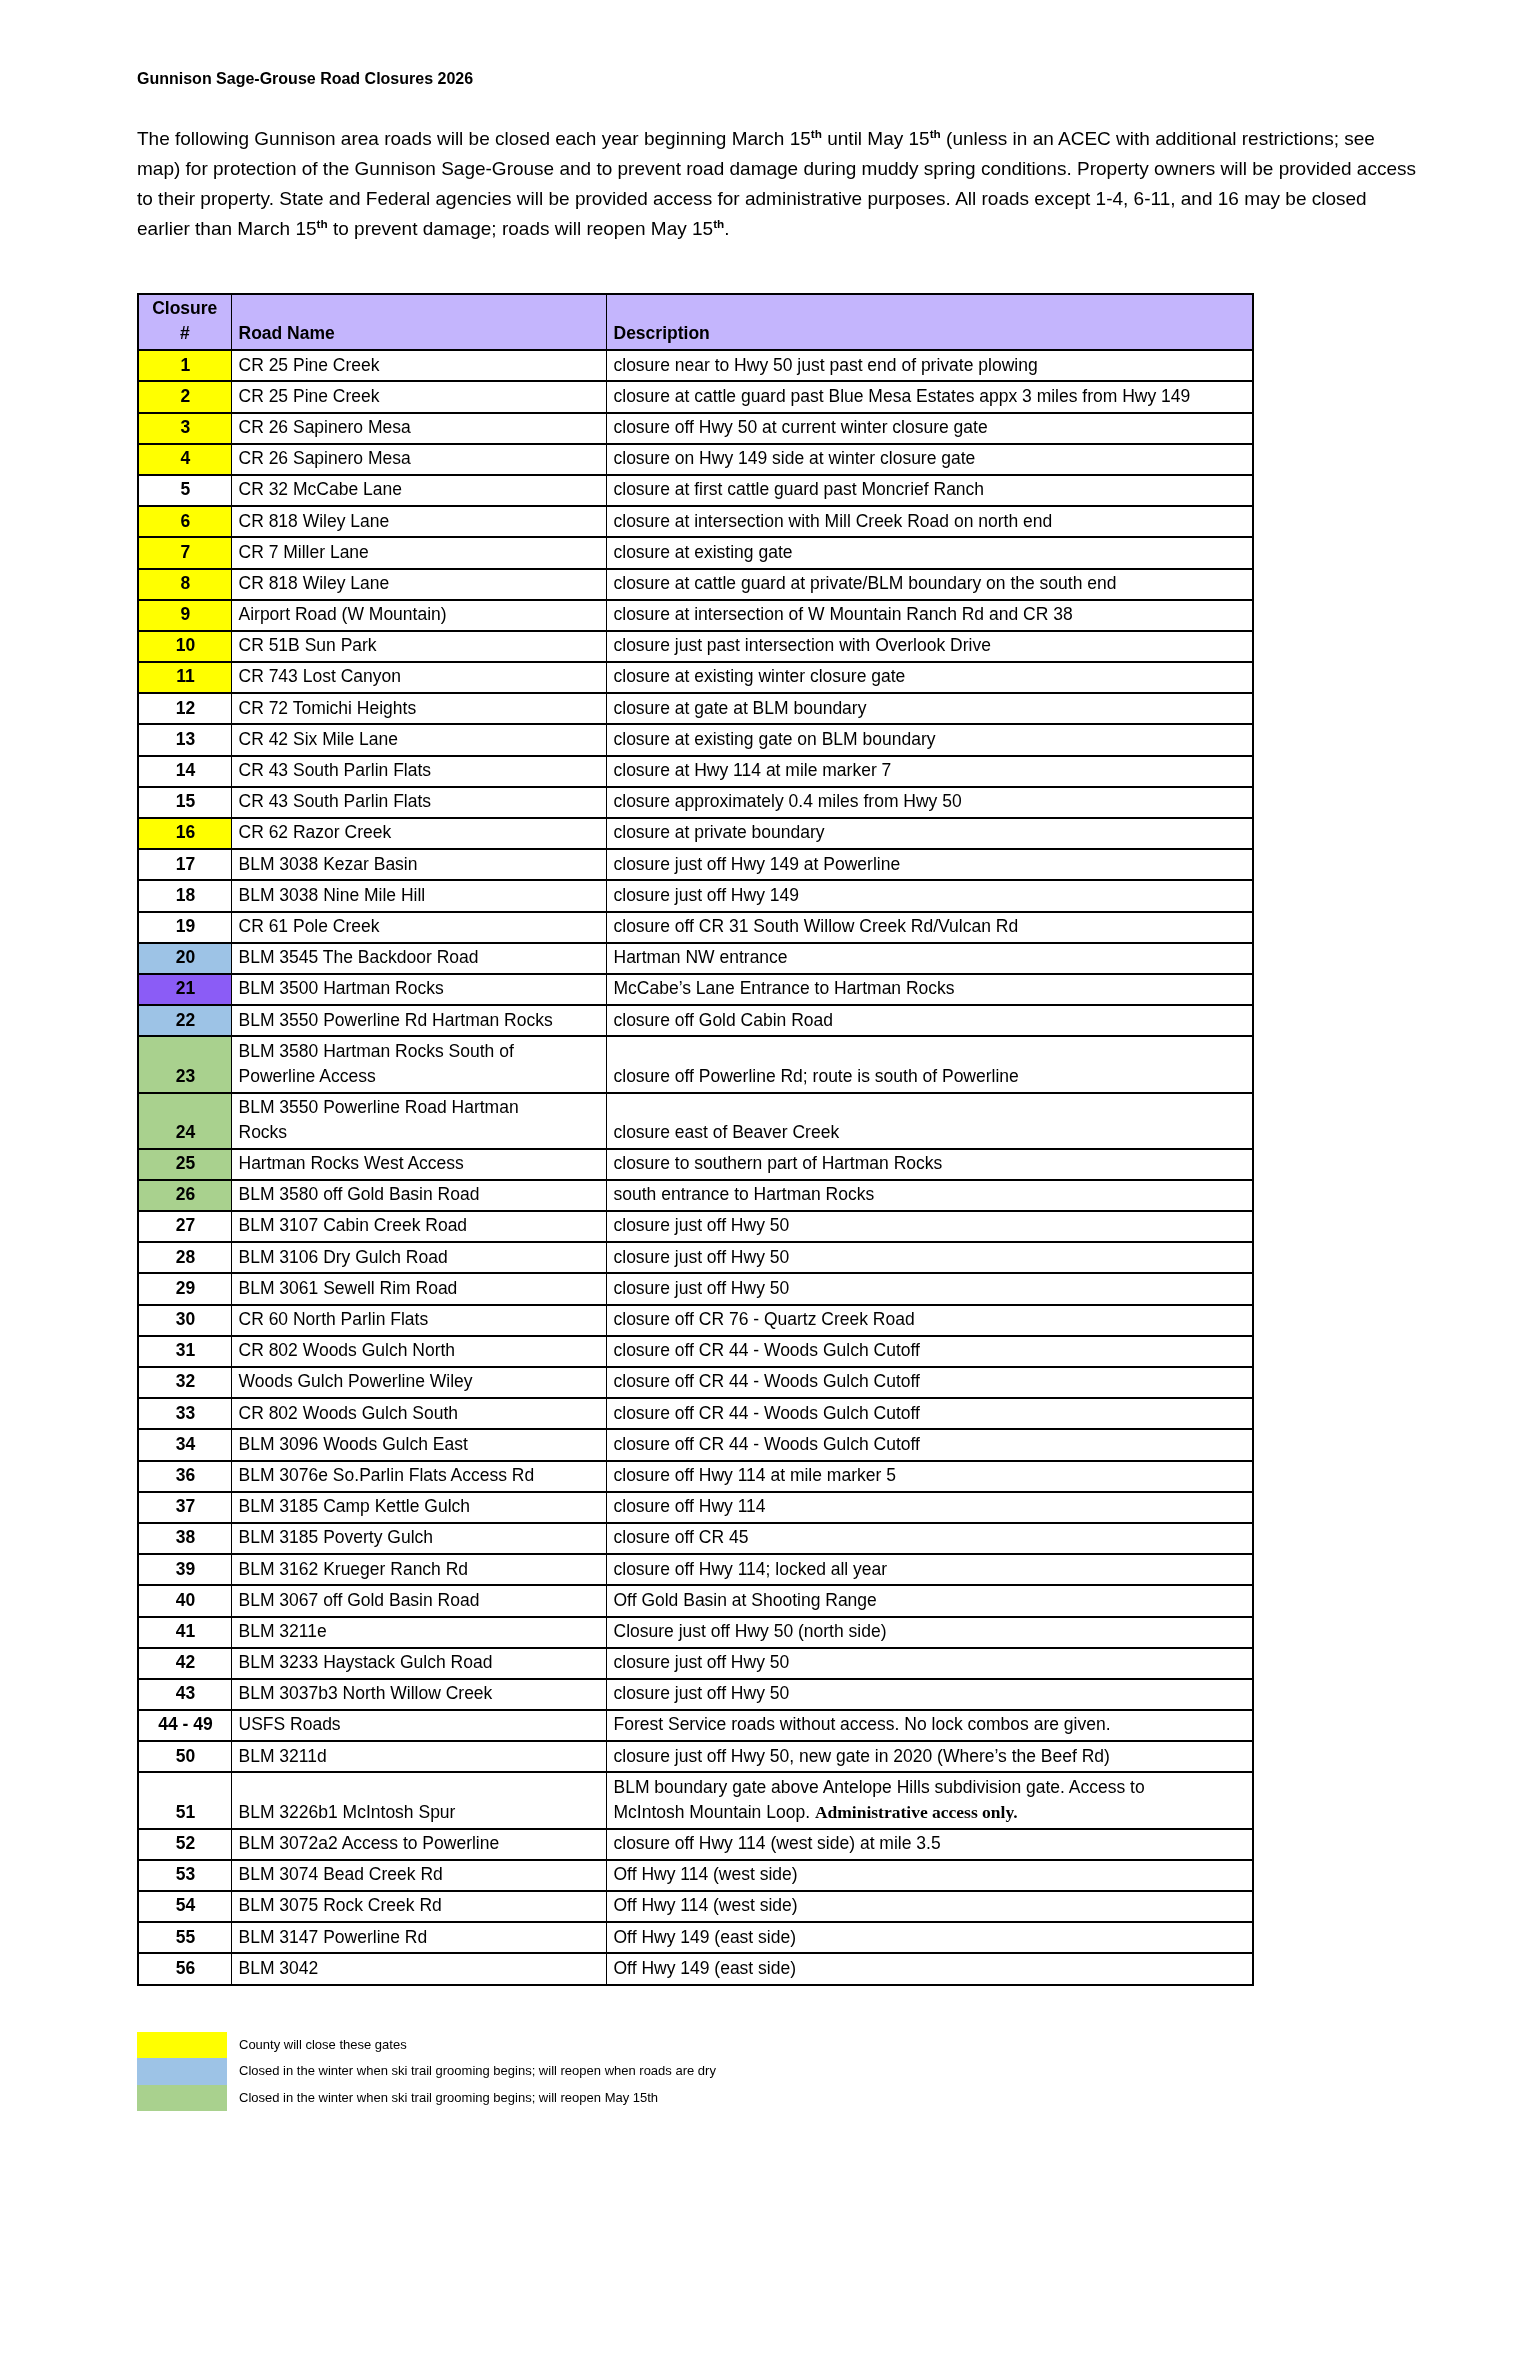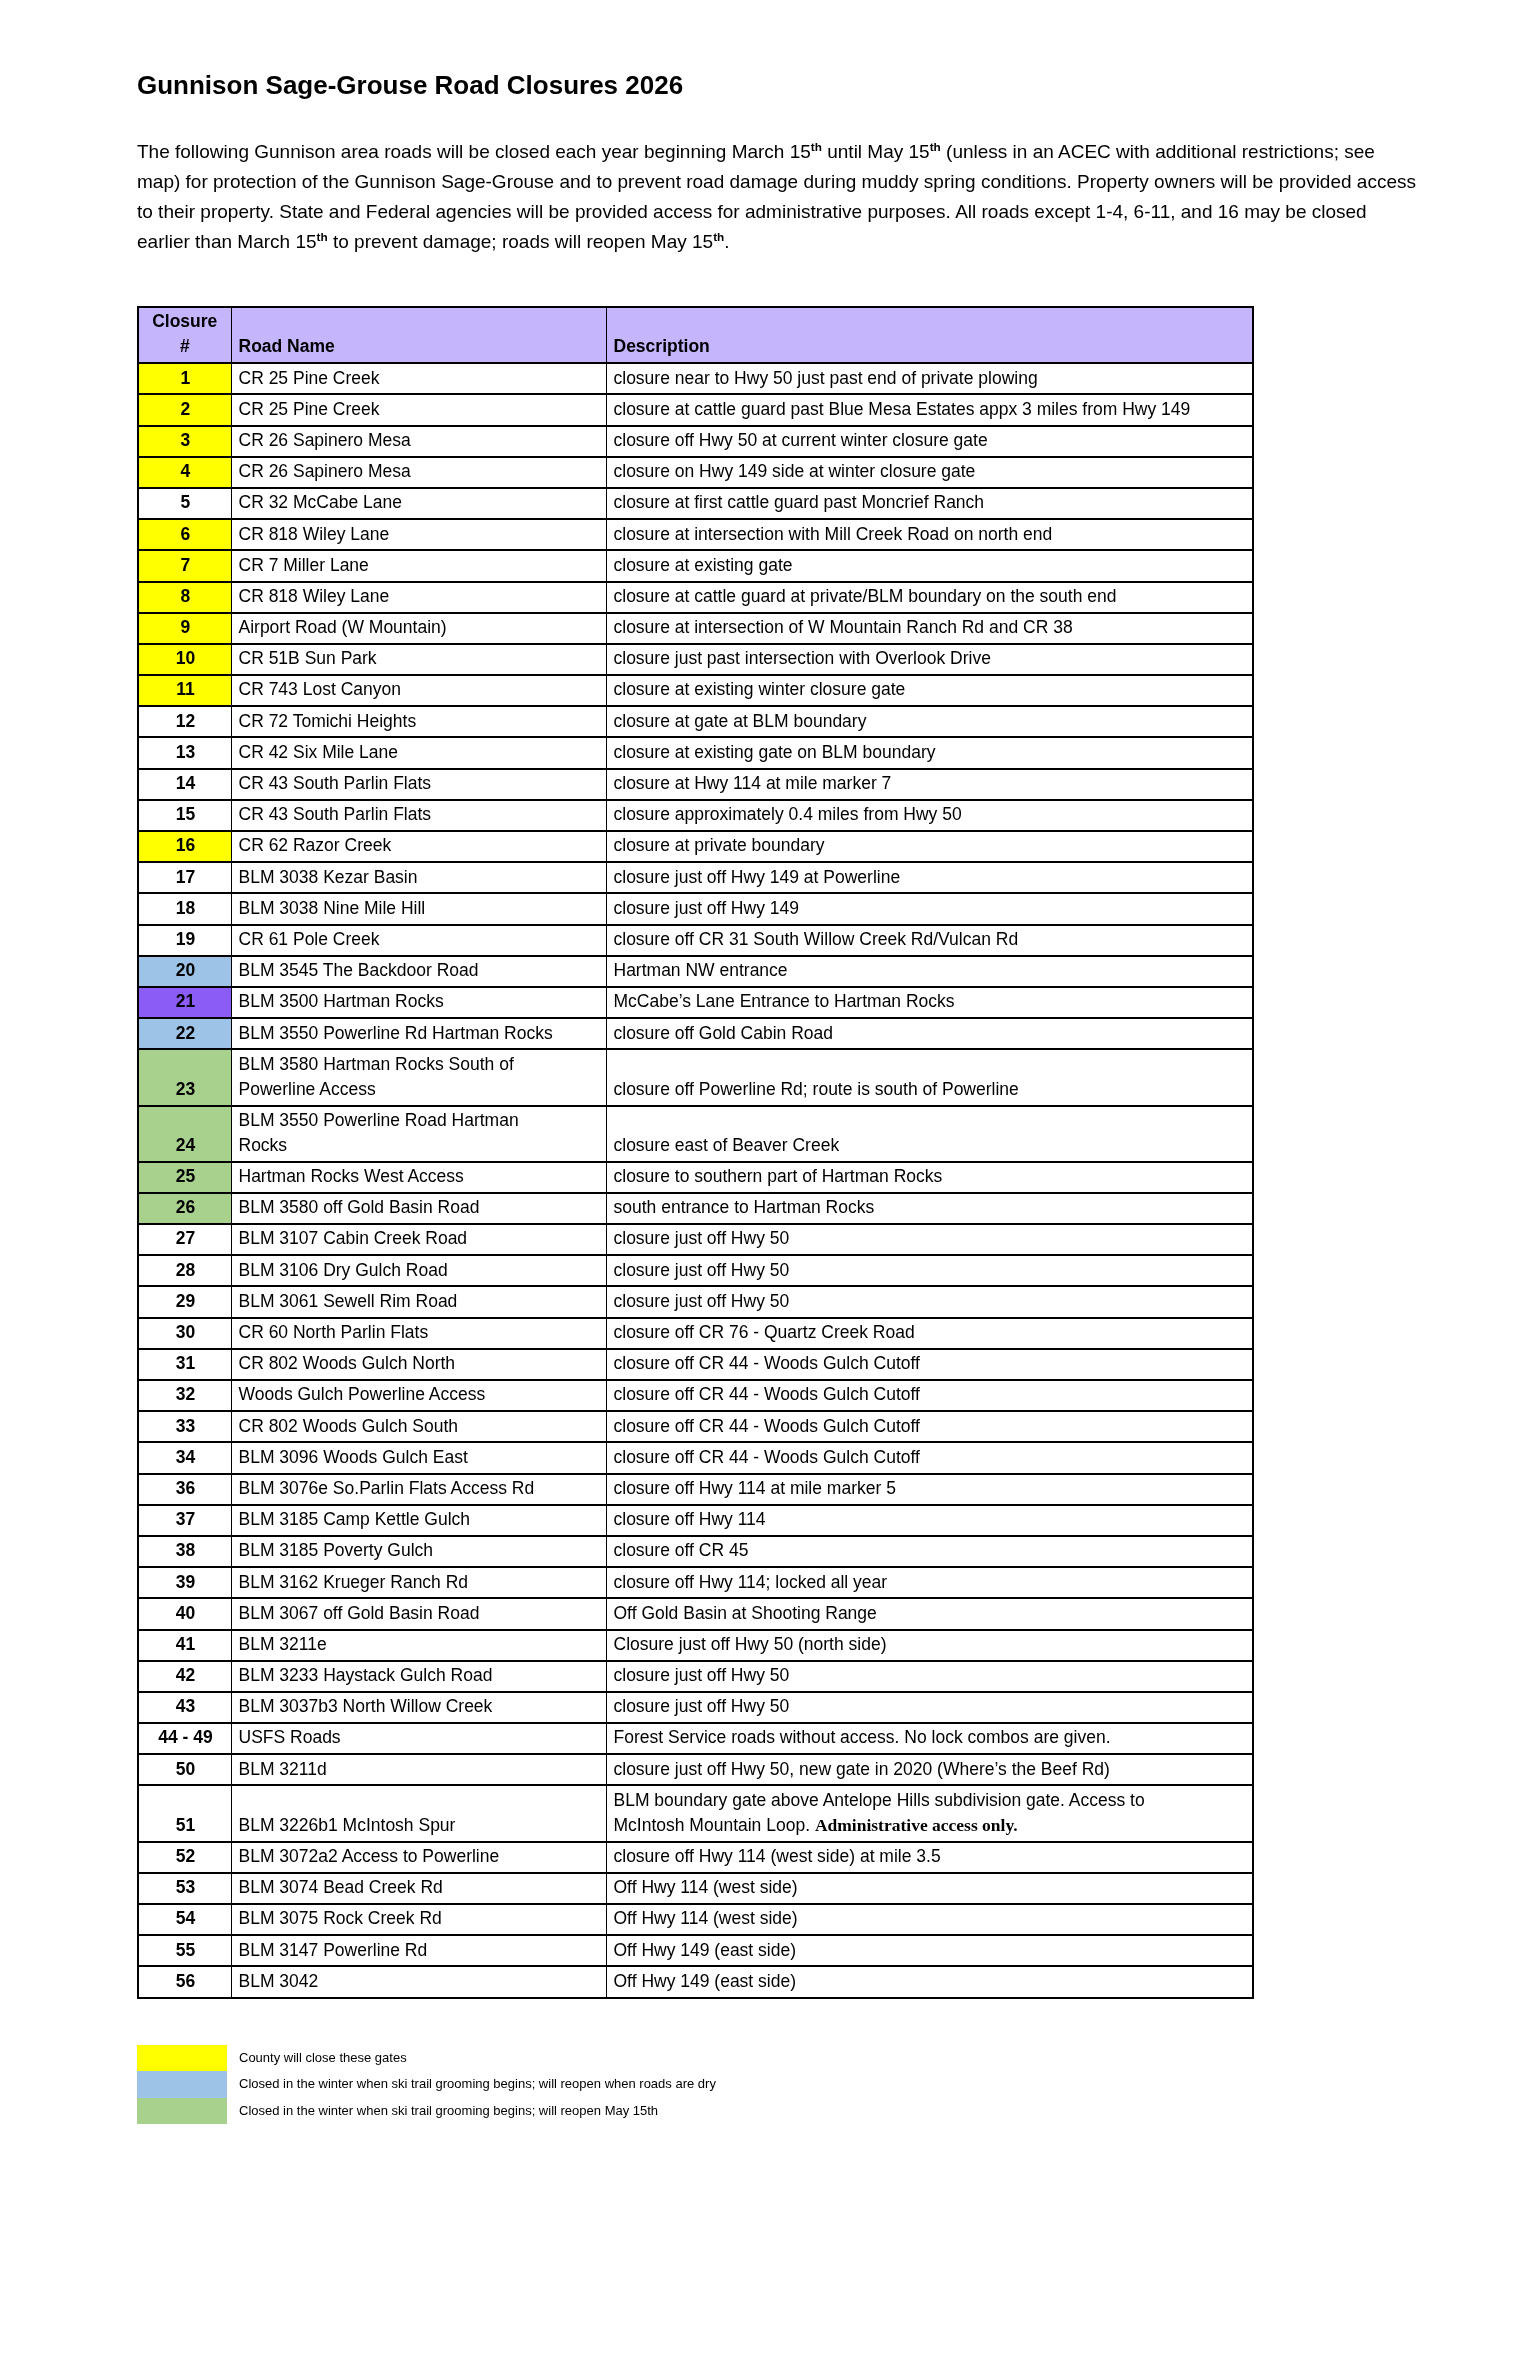--- a/index.html
+++ b/index.html
@@ -4,21 +4,21 @@
 <style>
   html,body{margin:0;padding:0;background:#fff;}
   body{
     width:1538px;height:2377px;
     font-family:"Liberation Sans",sans-serif;
     color:#000;
     position:relative;
   }
   .page{padding:70px 0 0 137px;}
   .title{
-    font-size:26px;font-weight:bold;margin:0 3px 36px 0;letter-spacing:0;
+    font-size:16px;font-weight:bold;margin:0 3px 36px 0;letter-spacing:0;
   }
   .intro{
     font-size:19px;line-height:30px;width:1281px;margin:0 0 49px 0;
   }
   .intro sup, sup{font-size:62%;vertical-align:super;font-weight:bold;line-height:0;}
   table.closures{
     border-collapse:collapse;
     border:2.1px solid #000;
     table-layout:fixed;
   }
@@ -247,21 +247,21 @@
           <td>CR 60 North Parlin Flats</td>
           <td>closure off CR 76 - Quartz Creek Road</td>
         </tr>
         <tr class="single">
           <td class="num">31</td>
           <td>CR 802 Woods Gulch North</td>
           <td>closure off CR 44 - Woods Gulch Cutoff</td>
         </tr>
         <tr class="single">
           <td class="num">32</td>
-          <td>Woods Gulch Powerline Access</td>
+          <td>Woods Gulch Powerline Wiley</td>
           <td>closure off CR 44 - Woods Gulch Cutoff</td>
         </tr>
         <tr class="single">
           <td class="num">33</td>
           <td>CR 802 Woods Gulch South</td>
           <td>closure off CR 44 - Woods Gulch Cutoff</td>
         </tr>
         <tr class="single">
           <td class="num">34</td>
           <td>BLM 3096 Woods Gulch East</td>

